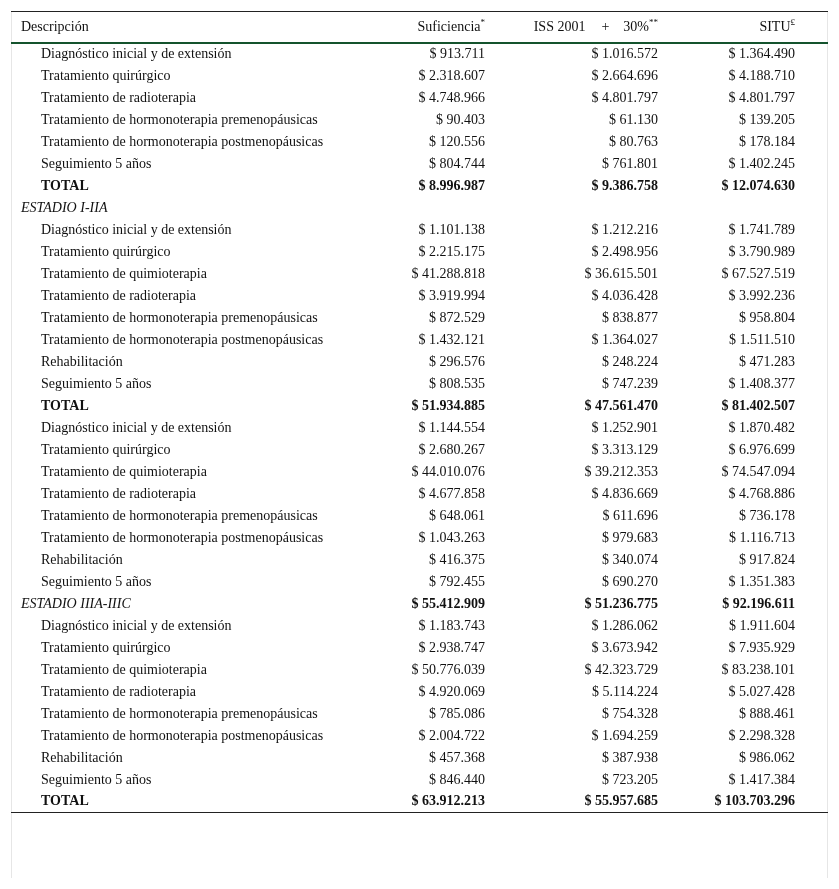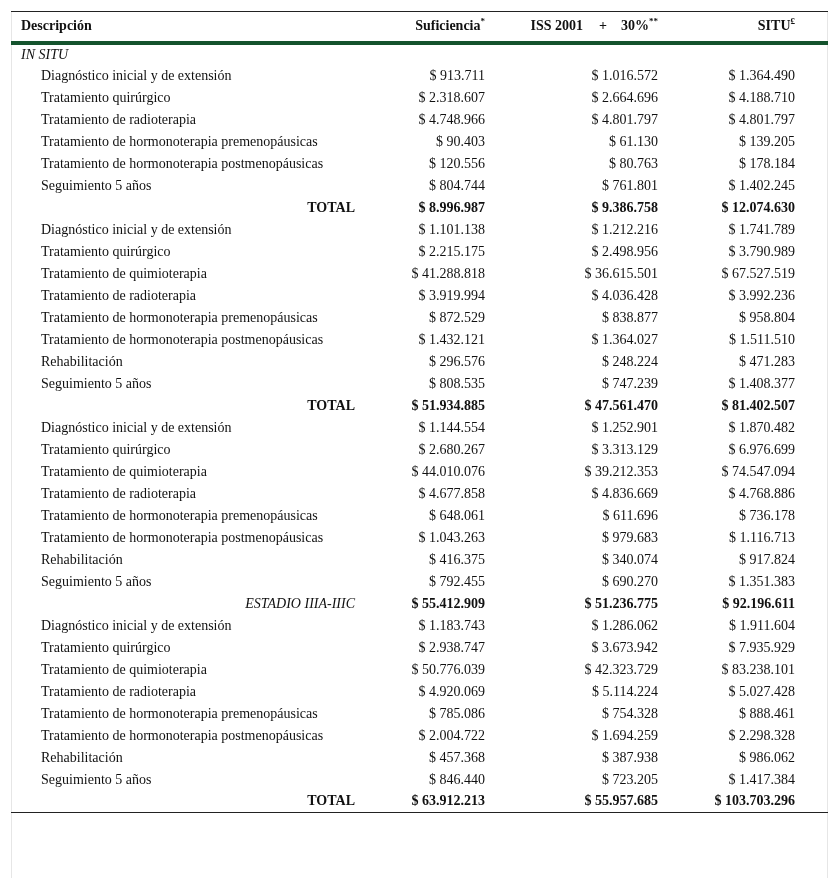--- a/index.html
+++ b/index.html
@@ -1,34 +1,34 @@
 <!DOCTYPE html>
 <html><head>
 <meta charset="utf-8">
 <style>
   html, body { margin: 0; padding: 0; background: #ffffff; }
   body { width: 839px; height: 889px; position: relative; font-family: "Liberation Serif", "DejaVu Serif", serif; color: #111; }
   .table-wrap { position: absolute; left: 11px; top: 11px; width: 817px; }
   .frame { position: absolute; left: 11px; top: 11px; width: 817px; height: 867px; border-left: 1px solid #e6e6e6; border-right: 1px solid #e6e6e6; box-sizing: border-box; pointer-events: none; }
   table { border-collapse: collapse; width: 817px; font-size: 14px; }
   thead tr { height: 31px; }
-  thead th { font-weight: bold; text-align: right; border-top: 1px solid #222; border-bottom: 4px solid #14532d; padding: 0; vertical-align: middle; }
+  thead th { font-weight: normal; text-align: right; border-top: 1px solid #222; border-bottom: 2px solid #14532d; padding: 0; vertical-align: middle; }
   thead th.desc { text-align: left; padding-left: 10px; }
   sup { font-size: 9px; vertical-align: 6px; line-height: 0; }
   tbody tr { height: 22px; }
   td { padding: 0; white-space: nowrap; vertical-align: middle; }
   td.desc { padding-left: 10px; }
   td.item { padding-left: 30px; }
   td.num { text-align: right; }
   td.c1 { width: 130px; padding-right: 0; }
   td.c2 { width: 173px; }
   td.c3 { width: 137px; }
   td.pad { width: 33px; }
   .section td.desc { font-style: italic; }
-  .bold td { font-weight: bold; text-align: right; }
+  .bold td { font-weight: bold; }
   .section.bold td.desc { font-weight: normal; margin-left: 32px; }
   tbody tr:last-child td { border-bottom: 1px solid #222; }
   th.h1 { width: 130px; }
   th.h2 { width: 173px; }
   th.h3 { width: 137px; }
   th.pad { width: 33px; }
   .iss { display: inline-block; }
   .plus { display: inline-block; margin: 0 14px 0 16px; }
 </style>
 </head>
@@ -40,27 +40,20 @@
     <thead>
       <tr>
         <th class="desc"><span>Descripción</span></th>
         <th class="h1"><span>Suficiencia</span><sup>*</sup></th>
         <th class="h2"><span class="iss">ISS 2001</span><span class="plus">+</span><span>30%</span><sup>**</sup></th>
         <th class="h3"><span>SITU</span><sup>£</sup></th>
         <th class="pad"></th>
       </tr>
     </thead>
     <tbody id="tbody">
-        <tr class="section">
-          <td class="desc">IN SITU</td>
-          <td class="num c1"></td>
-          <td class="num c2"></td>
-          <td class="num c3"></td>
-          <td class="pad"></td>
-        </tr>
         <tr class="">
           <td class="item">Diagnóstico inicial y de extensión</td>
           <td class="num c1">$ 913.711</td>
           <td class="num c2">$ 1.016.572</td>
           <td class="num c3">$ 1.364.490</td>
           <td class="pad"></td>
         </tr>
         <tr class="">
           <td class="item">Tratamiento quirúrgico</td>
           <td class="num c1">$ 2.318.607</td>
@@ -96,20 +89,27 @@
           <td class="num c3">$ 1.402.245</td>
           <td class="pad"></td>
         </tr>
         <tr class="bold">
           <td class="item">TOTAL</td>
           <td class="num c1">$ 8.996.987</td>
           <td class="num c2">$ 9.386.758</td>
           <td class="num c3">$ 12.074.630</td>
           <td class="pad"></td>
         </tr>
+        <tr class="section">
+          <td class="desc">ESTADIO I-IIA</td>
+          <td class="num c1"></td>
+          <td class="num c2"></td>
+          <td class="num c3"></td>
+          <td class="pad"></td>
+        </tr>
         <tr class="">
           <td class="item">Diagnóstico inicial y de extensión</td>
           <td class="num c1">$ 1.101.138</td>
           <td class="num c2">$ 1.212.216</td>
           <td class="num c3">$ 1.741.789</td>
           <td class="pad"></td>
         </tr>
         <tr class="">
           <td class="item">Tratamiento quirúrgico</td>
           <td class="num c1">$ 2.215.175</td>

